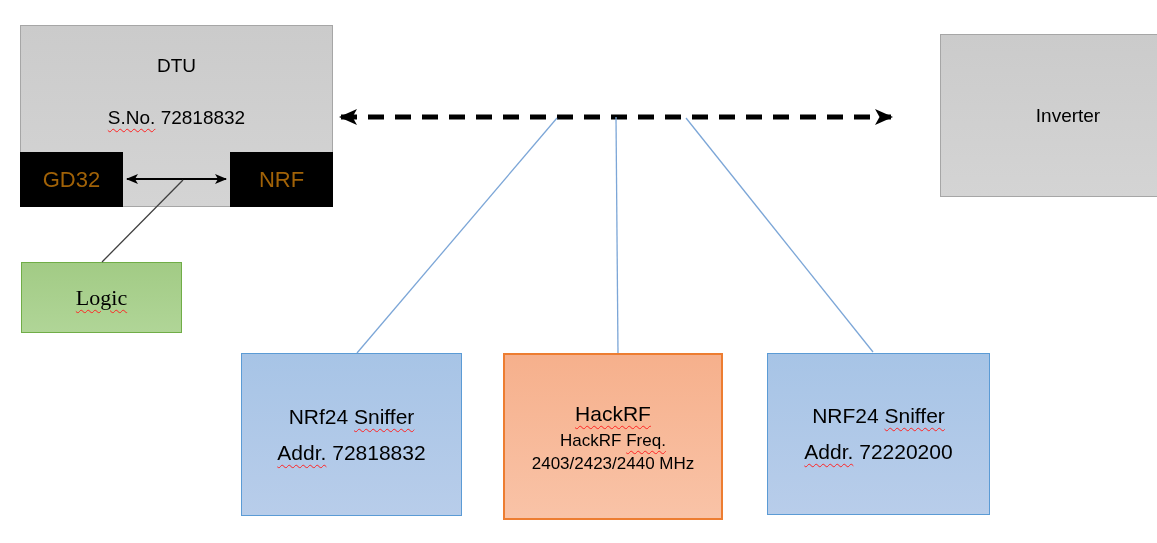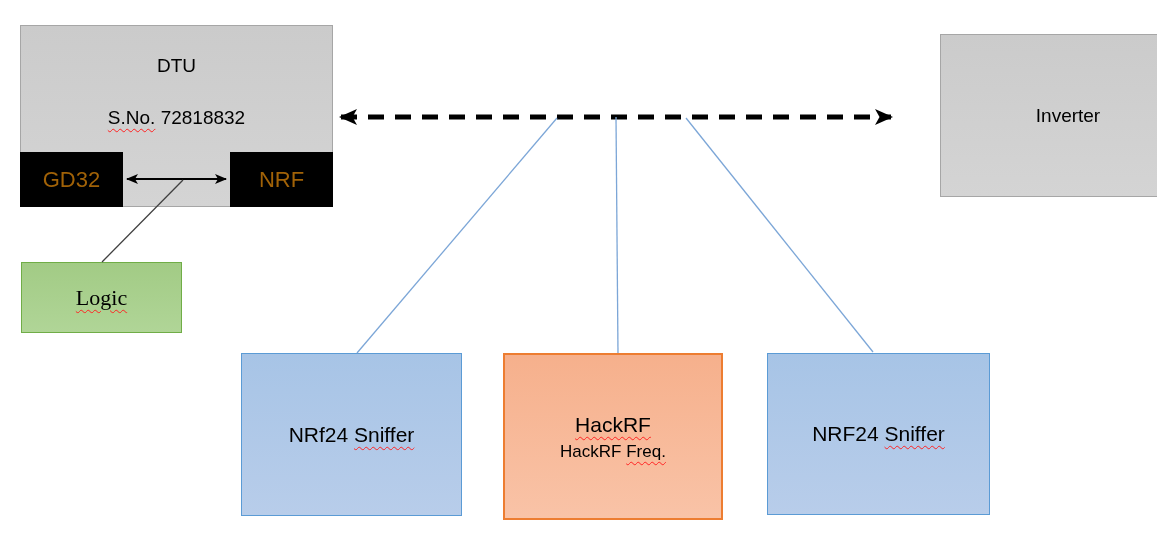--- a/index.html
+++ b/index.html
@@ -72,36 +72,45 @@
 
   <div class="box box-gray big-label" style="left:940px;top:34px;width:256px;height:163px;">
     <div>Inverter</div>
   </div>
 
   <div class="box box-blue" style="left:241px;top:353px;width:221px;height:163px;">
     <div>
       <span>NRf24</span>
       <span class="sq">Sniffer</span>
     </div>
+    <div>
+      <span class="sq">Addr.</span>
+      <span>72818832</span>
+    </div>
   </div>
 
   <div class="box box-orange" style="left:503px;top:353px;width:220px;height:167px;">
     <div class="hackrf-title">
       <span class="sq">HackRF</span>
     </div>
     <div class="hackrf-sub">
       <span>HackRF</span>
       <span class="sq">Freq.</span>
     </div>
+    <div class="hackrf-sub">2403/2423/2440 MHz</div>
   </div>
 
   <div class="box box-blue" style="left:767px;top:353px;width:223px;height:162px;">
     <div>
       <span>NRF24</span>
       <span class="sq">Sniffer</span>
+    </div>
+    <div>
+      <span class="sq">Addr.</span>
+      <span>72220200</span>
     </div>
   </div>
 
   <svg class="overlay" width="1157" height="543" viewBox="0 0 1157 543">
     <defs>
       <marker id="ah-big" markerUnits="userSpaceOnUse" markerWidth="18" markerHeight="16" viewBox="0 0 18 16" refX="16" refY="8" orient="auto-start-reverse">
         <polygon class="arrowhead" points="0,0 18,8 0,16 4.5,8"></polygon>
       </marker>
       <marker id="ah-small" markerUnits="userSpaceOnUse" markerWidth="12" markerHeight="10" viewBox="0 0 12 10" refX="11" refY="5" orient="auto-start-reverse">
         <polygon class="arrowhead" points="0,0 12,5 0,10 3,5"></polygon>

